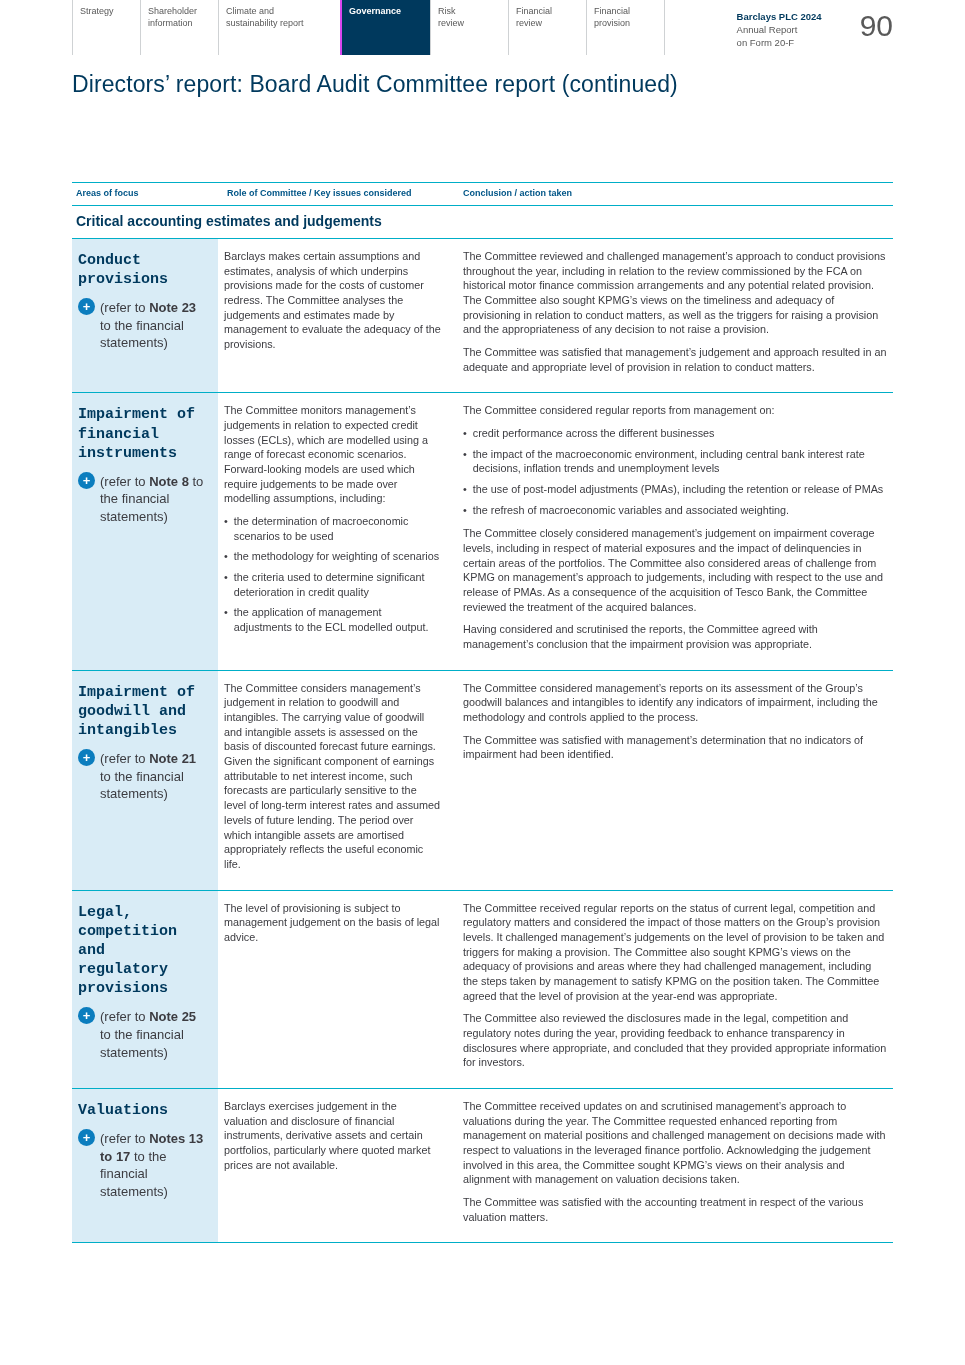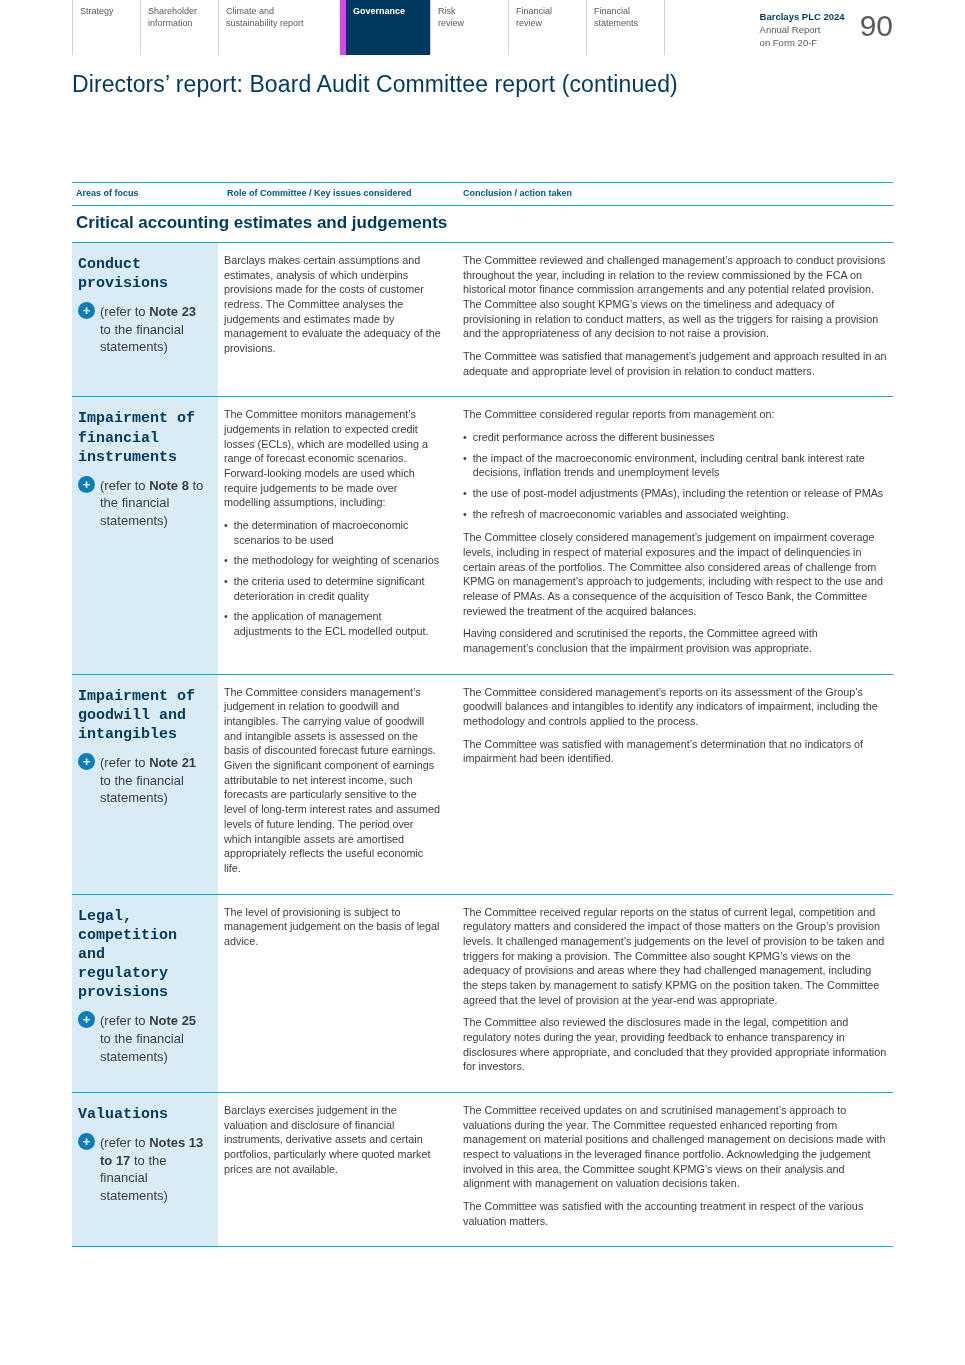--- a/index.html
+++ b/index.html
@@ -38,23 +38,23 @@
   .tab:nth-child(6){width:78px}
   .tab:nth-child(7){width:79px;border-right:1px solid #cfd2d4}
   .tab span{display:block}
   .tab:nth-child(2) span{max-width:56px}
   .tab:nth-child(3) span{max-width:100px}
   .tab:nth-child(5) span{max-width:30px}
   .tab:nth-child(6) span{max-width:44px}
   .tab:nth-child(7) span{max-width:52px}
   .tab.active{
     background:var(--navy);color:#fff;font-weight:bold;
-    border-left:6px solid #d946ef;
-  }
-  .meta{margin-left:auto;display:flex;gap:15px;padding-top:11px}
+    border-left:2px solid #d946ef;
+  }
+  .meta{margin-left:auto;display:flex;gap:38px;padding-top:11px}
   .meta-title{color:var(--navy);font-weight:bold;font-size:9.5px;line-height:1.35}
   .meta-line{color:var(--gray);font-size:9.5px;line-height:1.35}
   .pageno{font-size:30px;color:var(--gray);line-height:1;margin-top:0}
 
   
   .page-title{
     margin-top:16px;
     font-size:23px;font-weight:400;color:var(--navy);
     letter-spacing:.1px;
   }
@@ -65,21 +65,21 @@
     display:grid;grid-template-columns:146px 237px 1fr;
     border-top:1px solid var(--rule);
     border-bottom:1px solid var(--rule);
     padding:5px 0 7px;
   }
   .th{font-size:9px;font-weight:bold;color:var(--headblue)}
   .th1{padding-left:4px}
   .th2{padding-left:9px}
   .th3{padding-left:8px}
   .section-row{
-    font-size:17px;font-weight:bold;color:var(--navy);
+    font-size:14px;font-weight:bold;color:var(--navy);
     padding:7px 4px 9px;
     border-bottom:1px solid var(--rule);
   }
   .trow{
     display:grid;grid-template-columns:146px 237px 1fr;
     border-bottom:1px solid var(--rule);
   }
   .cell{padding:10px 12px 18px 6px}
   .cell.role{padding-right:14px}
   .cell.conclusion{padding-left:8px;padding-right:6px}
@@ -126,21 +126,21 @@
         <div class="tab active">
           <span class="tab-label">Governance</span>
         </div>
         <div class="tab">
           <span class="tab-label">Risk review</span>
         </div>
         <div class="tab">
           <span class="tab-label">Financial review</span>
         </div>
         <div class="tab">
-          <span class="tab-label">Financial statements</span>
+          <span class="tab-label">Financial provision</span>
         </div>
       </nav>
     <div class="meta">
       <div class="meta-text">
         <div class="meta-title">Barclays PLC 2024</div>
         <div class="meta-line">Annual Report</div>
         <div class="meta-line">on Form 20-F</div>
       </div>
       <div class="pageno">90</div>
     </div>

